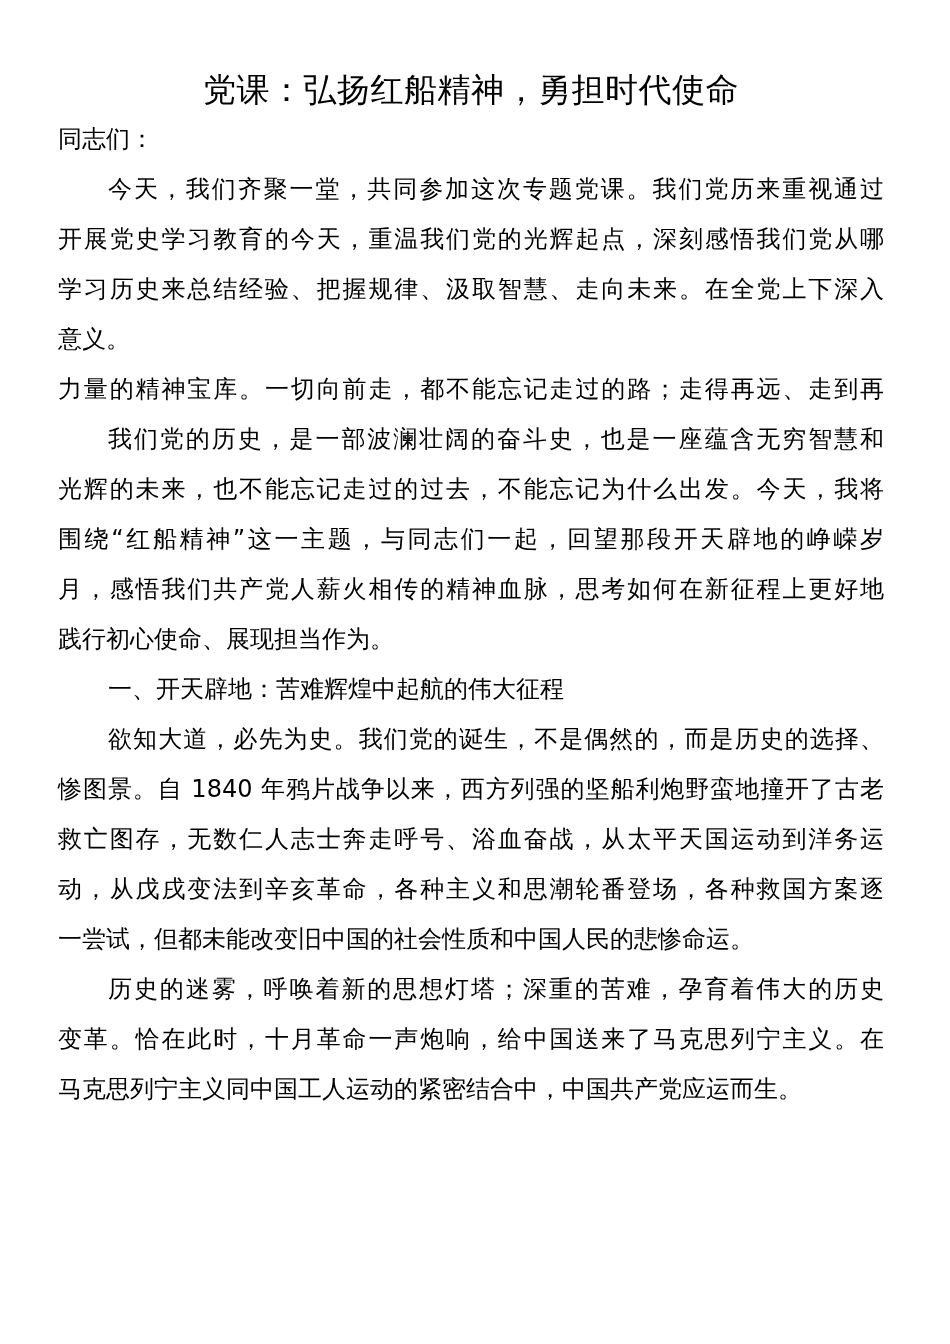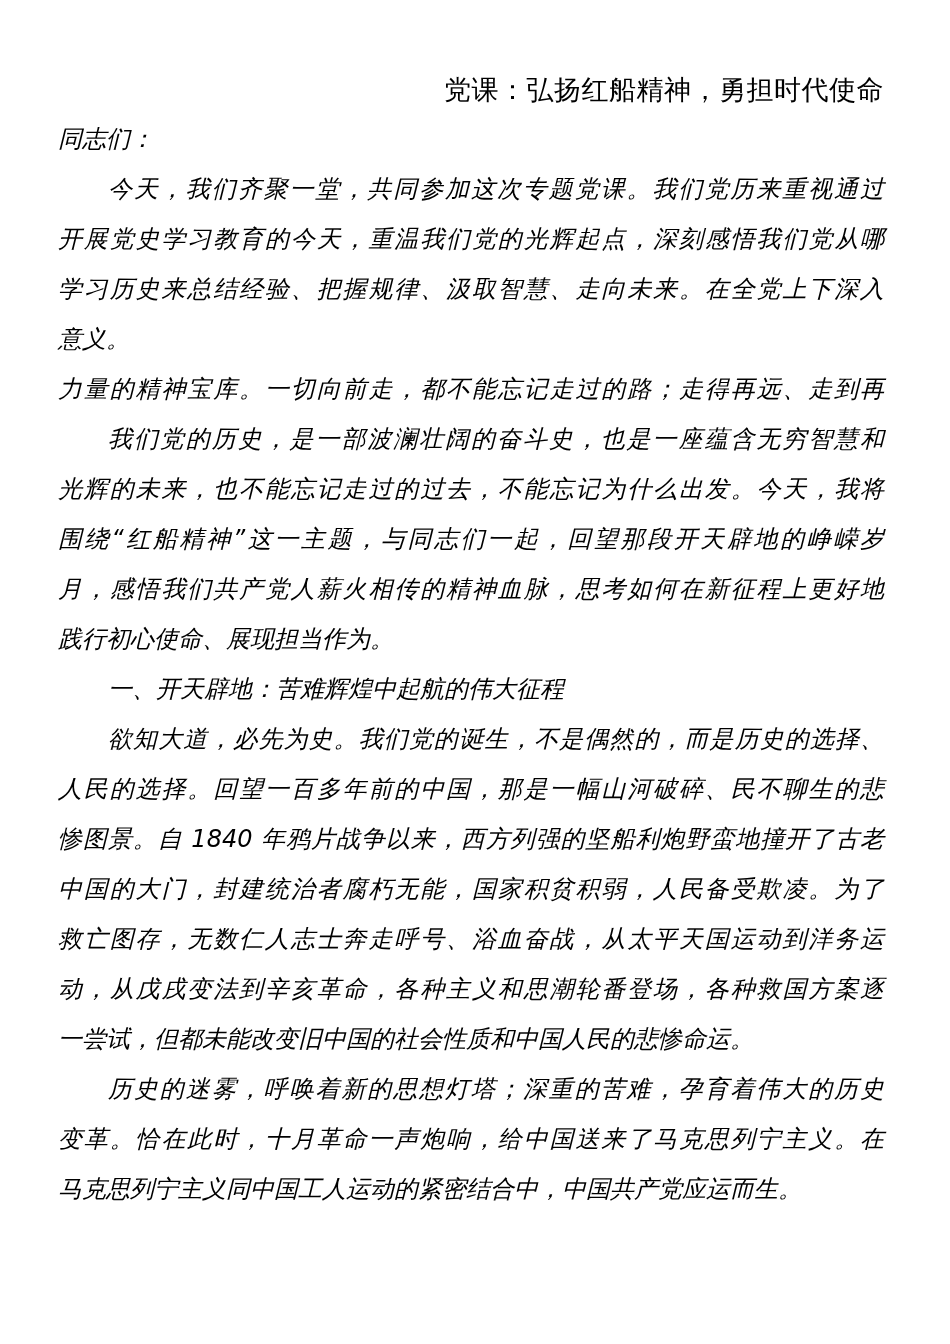--- a/index.html
+++ b/index.html
@@ -19,32 +19,31 @@
       position: absolute;
       left: 58px;
       top: 0;
       width: 826px;
     }
     .title {
       position: absolute;
       left: 0;
       top: 66px;
       width: 826px;
-      text-align: right;
-      font-size: 27px;
+      text-align: center;
+      font-size: 33px;
       line-height: 48px;
       letter-spacing: 0.5px;
       white-space: nowrap;
     }
     .body {
       position: absolute;
       left: 0;
       top: 114px;
       width: 826px;
-      font-style: italic;
     }
     .line {
       height: 50px;
       line-height: 50px;
       font-size: 24px;
       white-space: nowrap;
       text-align: justify;
       text-align-last: justify;
     }
     .line.last {
@@ -85,23 +84,21 @@
       <div class="line">光辉的未来，也不能忘记走过的过去，不能忘记为什么出发。今天，我将</div>
       <div class="line">围绕“红船精神”这一主题，与同志们一起，回望那段开天辟地的峥嵘岁</div>
       <div class="line">月，感悟我们共产党人薪火相传的精神血脉，思考如何在新征程上更好地</div>
       <div class="line last">践行初心使命、展现担当作为。</div>
     </div>
 
     <div class="line indent heading">一、开天辟地：苦难辉煌中起航的伟大征程</div>
 
     <div>
       <div class="line indent">欲知大道，必先为史。我们党的诞生，不是偶然的，而是历史的选择、</div>
-      <div class="line">人民的选择。回望一百多年前的中国，那是一幅山河破碎、民不聊生的悲</div>
       <div class="line">惨图景。自 1840 年鸦片战争以来，西方列强的坚船利炮野蛮地撞开了古老</div>
-      <div class="line">中国的大门，封建统治者腐朽无能，国家积贫积弱，人民备受欺凌。为了</div>
       <div class="line">救亡图存，无数仁人志士奔走呼号、浴血奋战，从太平天国运动到洋务运</div>
       <div class="line">动，从戊戌变法到辛亥革命，各种主义和思潮轮番登场，各种救国方案逐</div>
       <div class="line last">一尝试，但都未能改变旧中国的社会性质和中国人民的悲惨命运。</div>
     </div>
 
     <div>
       <div class="line indent">历史的迷雾，呼唤着新的思想灯塔；深重的苦难，孕育着伟大的历史</div>
       <div class="line">变革。恰在此时，十月革命一声炮响，给中国送来了马克思列宁主义。在</div>
       <div class="line last">马克思列宁主义同中国工人运动的紧密结合中，中国共产党应运而生。</div>
     </div>

